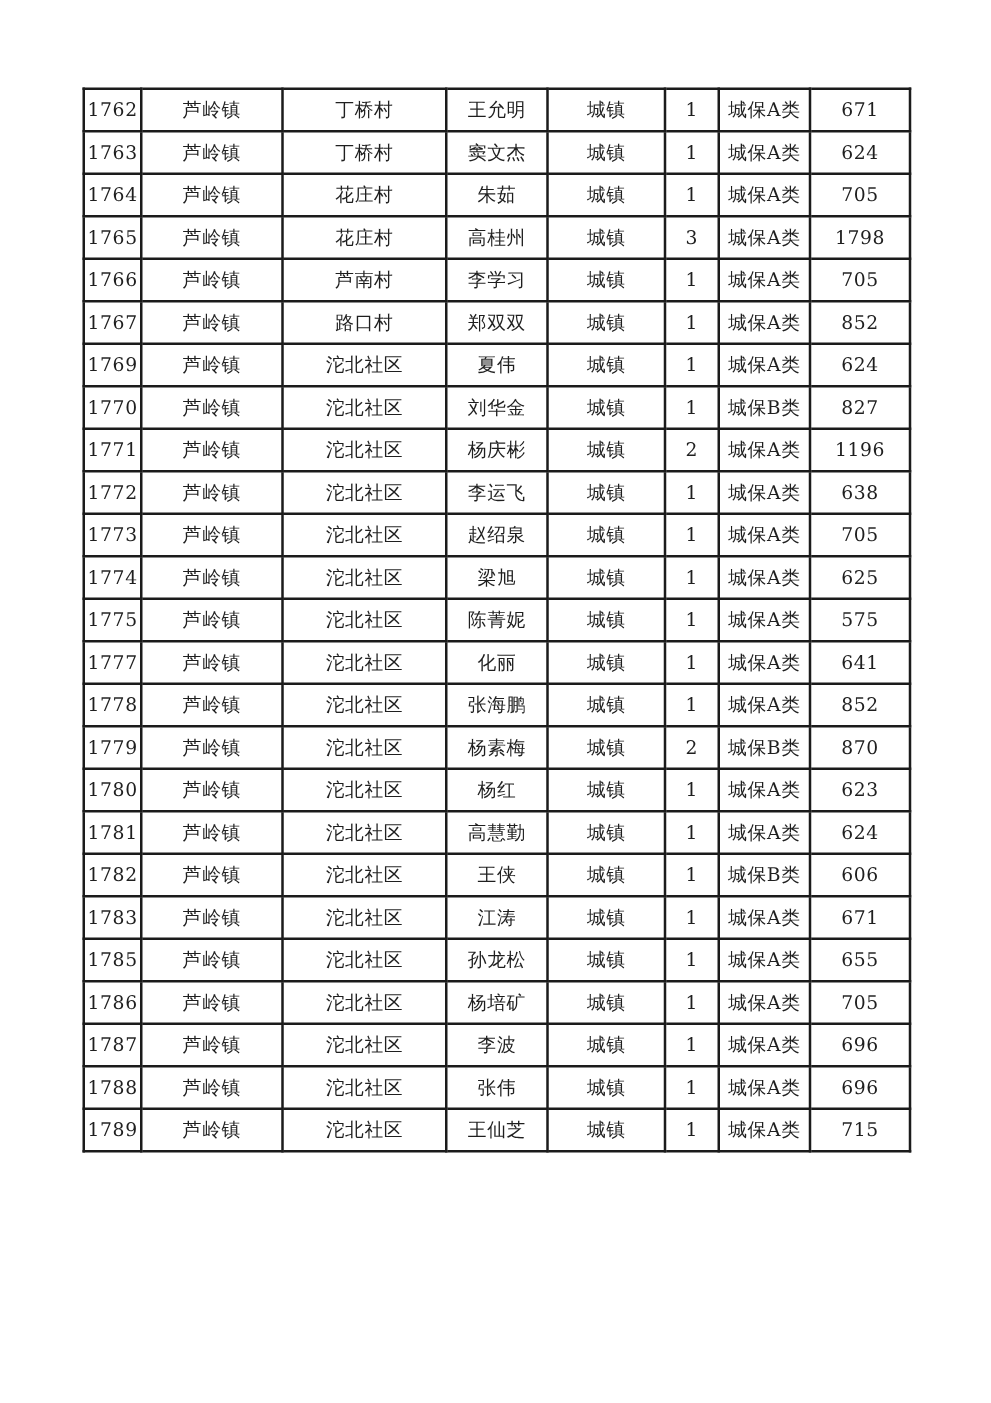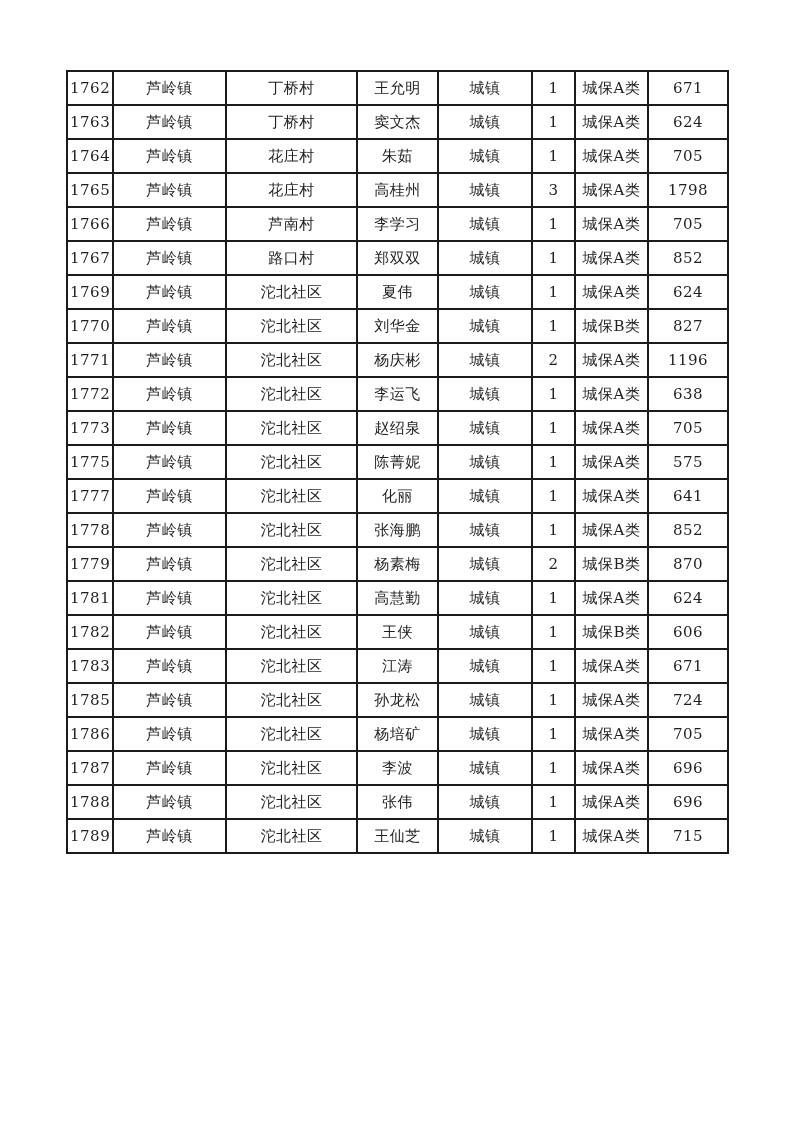--- a/index.html
+++ b/index.html
@@ -156,20 +156,30 @@
           <td>1773</td>
           <td>芦岭镇</td>
           <td>沱北社区</td>
           <td>赵绍泉</td>
           <td>城镇</td>
           <td>1</td>
           <td>城保A类</td>
           <td>705</td>
         </tr>
         <tr>
+          <td>1774</td>
+          <td>芦岭镇</td>
+          <td>沱北社区</td>
+          <td>梁旭</td>
+          <td>城镇</td>
+          <td>1</td>
+          <td>城保A类</td>
+          <td>625</td>
+        </tr>
+        <tr>
           <td>1775</td>
           <td>芦岭镇</td>
           <td>沱北社区</td>
           <td>陈菁妮</td>
           <td>城镇</td>
           <td>1</td>
           <td>城保A类</td>
           <td>575</td>
         </tr>
         <tr>
@@ -196,20 +206,30 @@
           <td>1779</td>
           <td>芦岭镇</td>
           <td>沱北社区</td>
           <td>杨素梅</td>
           <td>城镇</td>
           <td>2</td>
           <td>城保B类</td>
           <td>870</td>
         </tr>
         <tr>
+          <td>1780</td>
+          <td>芦岭镇</td>
+          <td>沱北社区</td>
+          <td>杨红</td>
+          <td>城镇</td>
+          <td>1</td>
+          <td>城保A类</td>
+          <td>623</td>
+        </tr>
+        <tr>
           <td>1781</td>
           <td>芦岭镇</td>
           <td>沱北社区</td>
           <td>高慧勤</td>
           <td>城镇</td>
           <td>1</td>
           <td>城保A类</td>
           <td>624</td>
         </tr>
         <tr>
@@ -233,21 +253,21 @@
           <td>671</td>
         </tr>
         <tr>
           <td>1785</td>
           <td>芦岭镇</td>
           <td>沱北社区</td>
           <td>孙龙松</td>
           <td>城镇</td>
           <td>1</td>
           <td>城保A类</td>
-          <td>724</td>
+          <td>655</td>
         </tr>
         <tr>
           <td>1786</td>
           <td>芦岭镇</td>
           <td>沱北社区</td>
           <td>杨培矿</td>
           <td>城镇</td>
           <td>1</td>
           <td>城保A类</td>
           <td>705</td>

